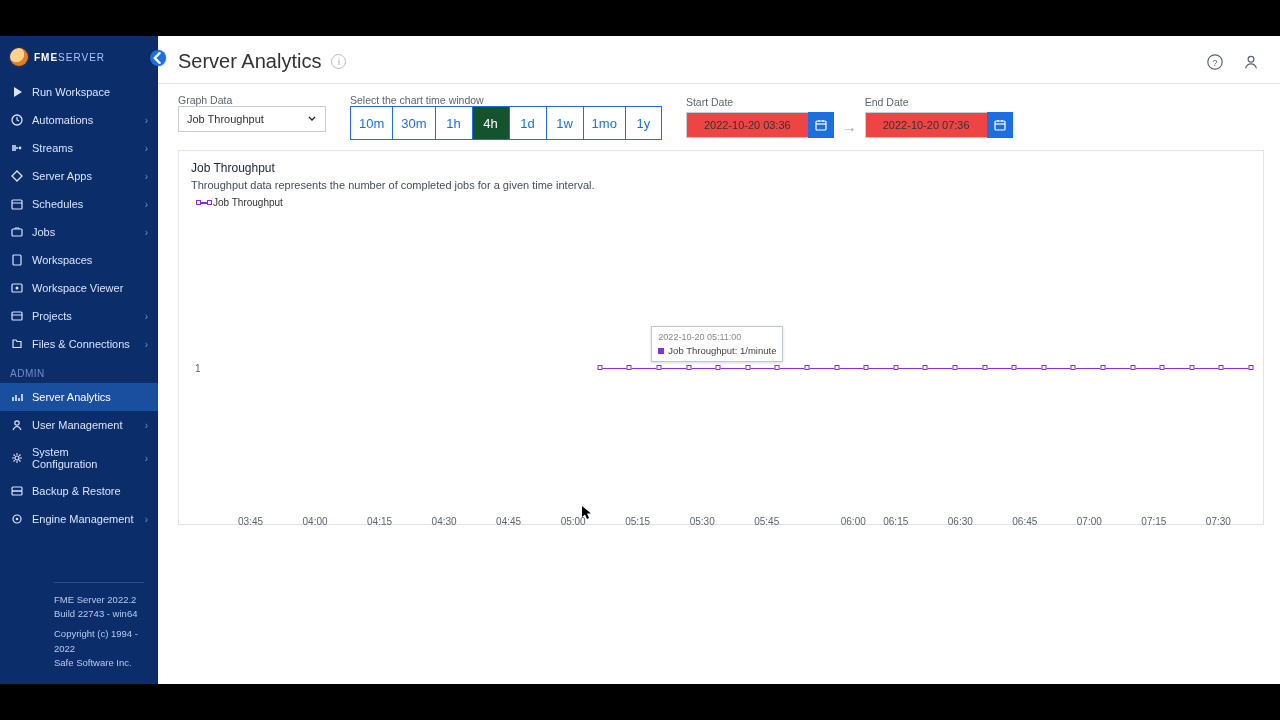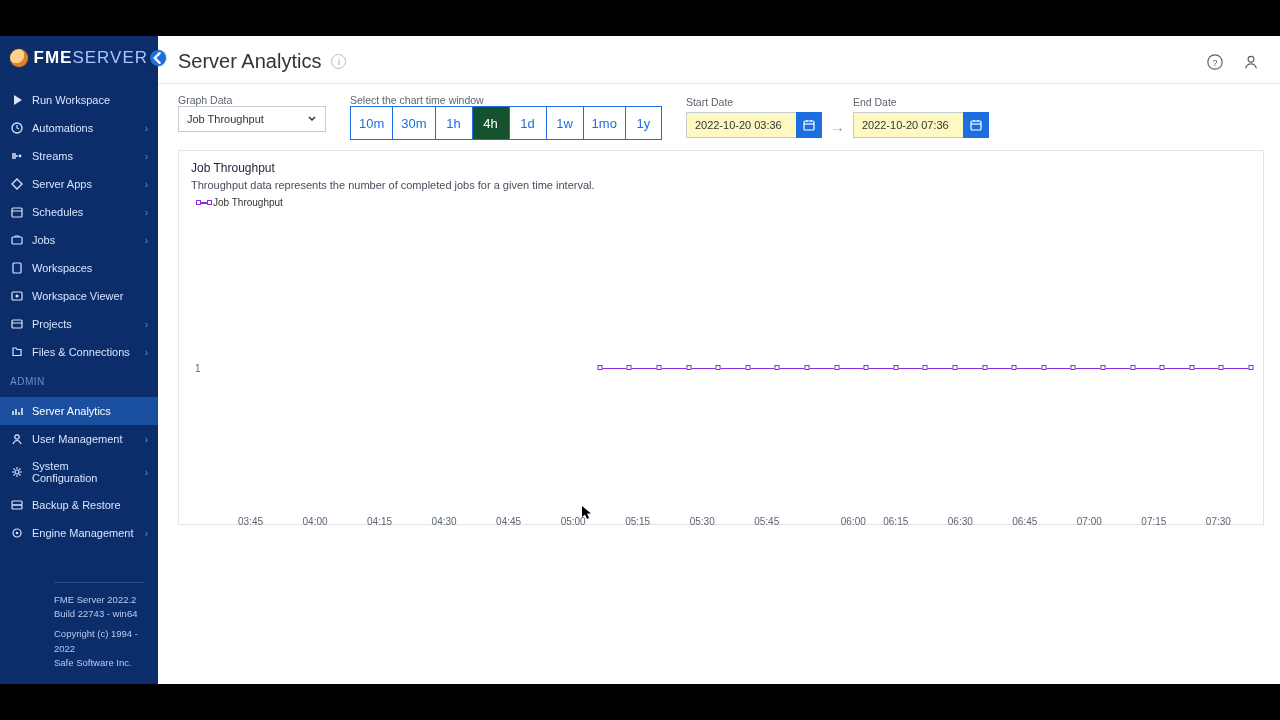--- a/index.html
+++ b/index.html
@@ -4,24 +4,24 @@
 <style>
 * { margin: 0; padding: 0; box-sizing: border-box; font-family: -apple-system, BlinkMacSystemFont, "Segoe UI", Arial, sans-serif; }
 body { background: #000; width: 1280px; height: 720px; overflow: hidden; }
 .app { position: absolute; top: 36px; left: 0; right: 0; bottom: 36px; background: #fff; display: flex; }
 .letterbox-top { position: absolute; top: 0; left: 0; right: 0; height: 36px; background: #000; }
 .letterbox-bottom { position: absolute; bottom: 0; left: 0; right: 0; height: 36px; background: #000; }
 
 .sidebar { width: 158px; background: #0b2e6b; color: #fff; display: flex; flex-direction: column; position: relative; flex-shrink: 0; }
 .sidebar-header { display: flex; align-items: center; padding: 12px 10px; gap: 6px; position: relative; }
 .logo-badge { width: 18px; height: 18px; border-radius: 50%; background: radial-gradient(circle at 35% 35%, #ffd28a 0 45%, #e07f2a 50% 100%); box-shadow: 0 0 2px #8a4a10; }
-.brand { font-size: 17px; letter-spacing: 1px; font-weight: 600; }
+.brand { font-size: 10px; letter-spacing: 1px; font-weight: 600; }
 .brand .light { color: #a9c4ff; font-weight: 400; }
 .collapse-btn { position: absolute; right: -8px; top: 14px; width: 16px; height: 16px; border-radius: 50%; background: #1d6fe0; display: flex; align-items: center; justify-content: center; font-size: 10px; color: #fff; cursor: pointer; box-shadow: 0 0 2px rgba(0,0,0,.4); }
-.nav { margin-top: 6px; }
+.nav { }
 .nav-item { display: flex; align-items: center; padding: 7px 10px; font-size: 11px; color: #d9e4ff; gap: 8px; cursor: pointer; position: relative; }
 .nav-item.active { background: #1a4fa0; color: #fff; }
 .nav-item .chev { margin-left: auto; font-size: 10px; color: #6f8ecf; }
 .nav-item svg { width: 14px; height: 14px; flex-shrink: 0; }
 .nav-section { padding: 10px 10px 4px; font-size: 10px; color: #6f8ecf; letter-spacing: .5px; }
 .sidebar-footer { margin-top: auto; padding: 10px 14px 14px; font-size: 9.5px; color: #b8c9f2; line-height: 1.5; margin-left: 40px; }
 .sidebar-footer .line1, .sidebar-footer .line2 { white-space: nowrap; }
 .sidebar-footer hr { border: none; border-top: 1px solid #2a4d95; margin-bottom: 10px; }
 
 .main { flex: 1; background: #fff; display: flex; flex-direction: column; overflow: hidden; }
@@ -35,21 +35,21 @@
 .ctrl-group { display: flex; flex-direction: column; gap: 0; }
 .ctrl-label { font-size: 10.5px; color: #5c6570; }
 .select-box { width: 148px; height: 26px; border: 1px solid #c7ccd4; font-size: 11px; color: #333; padding: 0 8px; background: #fff; display: flex; align-items: center; justify-content: space-between; cursor: pointer; }
 .btn-row { display: flex; }
 .tbtn { height: 34px; min-width: 37px; padding: 0 8px; border: 1px solid #1d6fe0; border-right-width: 0; font-size: 13px; color: #1d6fe0; background: #fff; display: flex; align-items: center; justify-content: center; cursor: pointer; }
 .tbtn:last-child { border-right-width: 1px; }
 .tbtn.active { background: #14532d; color: #fff; }
 .date-group { display: flex; align-items: center; gap: 8px; }
 .date-field { display: flex; flex-direction: column; gap: 4px; }
 .date-box { display: flex; align-items: center; }
-.date-input { height: 26px; border: 1px solid #c7ccd4; border-right: none; font-size: 11px; color: #333; padding: 0 8px; display: flex; align-items: center; min-width: 110px; background: #fef9c3; }
+.date-input { height: 26px; border: 1px solid #c7ccd4; border-right: none; font-size: 11px; color: #333; padding: 0 17px; display: flex; align-items: center; min-width: 110px; background: #ef4444; }
 .cal-btn { height: 26px; width: 26px; background: #1d6fe0; color: #fff; border: 1px solid #1d6fe0; display: flex; align-items: center; justify-content: center; cursor: pointer; font-size: 12px; }
 .arrow-between { color: #9aa1af; font-size: 15px; align-self: flex-end; margin-bottom: 5px; }
 
 .chart-card { margin: 4px 16px 10px 20px; border: 1px solid #e1e5eb; padding: 10px 12px 6px; }
 .chart-title { font-size: 12px; color: #232a3f; margin-bottom: 4px; }
 .chart-sub { font-size: 11px; color: #464e5c; margin-bottom: 6px; }
 .legend { font-size: 10px; color: #333; display: flex; align-items: center; gap: 4px; margin-left: 8px; }
 .legend-line { width: 10px; height: 0; border-top: 2px solid #8a2de0; position: relative; }
 .legend-line::before, .legend-line::after { content: ''; position: absolute; width: 3px; height: 3px; border: 1.5px solid #8a2de0; background: #fff; top: -3.5px; }
 .legend-line::before { left: -3px; }
@@ -312,20 +312,24 @@
             <span class="pt" style="left: 63.6364%;"></span>
             <span class="pt" style="left: 68.1818%;"></span>
             <span class="pt" style="left: 72.7273%;"></span>
             <span class="pt" style="left: 77.2727%;"></span>
             <span class="pt" style="left: 81.8182%;"></span>
             <span class="pt" style="left: 86.3636%;"></span>
             <span class="pt" style="left: 90.9091%;"></span>
             <span class="pt" style="left: 95.4545%;"></span>
             <span class="pt" style="left: 100%;"></span>
           </div>
+        <div class="tooltip" style="left:43%; top:36%;">
+          <div class="tt-ts">2022-10-20 05:11:00</div>
+          <div><span class="sq"></span><span>Job Throughput</span>: <span>1/minute</span></div>
+        </div>
         <div class="xtick-row" id="xticks">
             <span class="xtick" style="left: 4.9%;">03:45</span>
             <span class="xtick" style="left: 11.0333%;">04:00</span>
             <span class="xtick" style="left: 17.1667%;">04:15</span>
             <span class="xtick" style="left: 23.3%;">04:30</span>
             <span class="xtick" style="left: 29.4333%;">04:45</span>
             <span class="xtick" style="left: 35.5667%;">05:00</span>
             <span class="xtick" style="left: 41.7%;">05:15</span>
             <span class="xtick" style="left: 47.8333%;">05:30</span>
             <span class="xtick" style="left: 53.9667%;">05:45</span>

